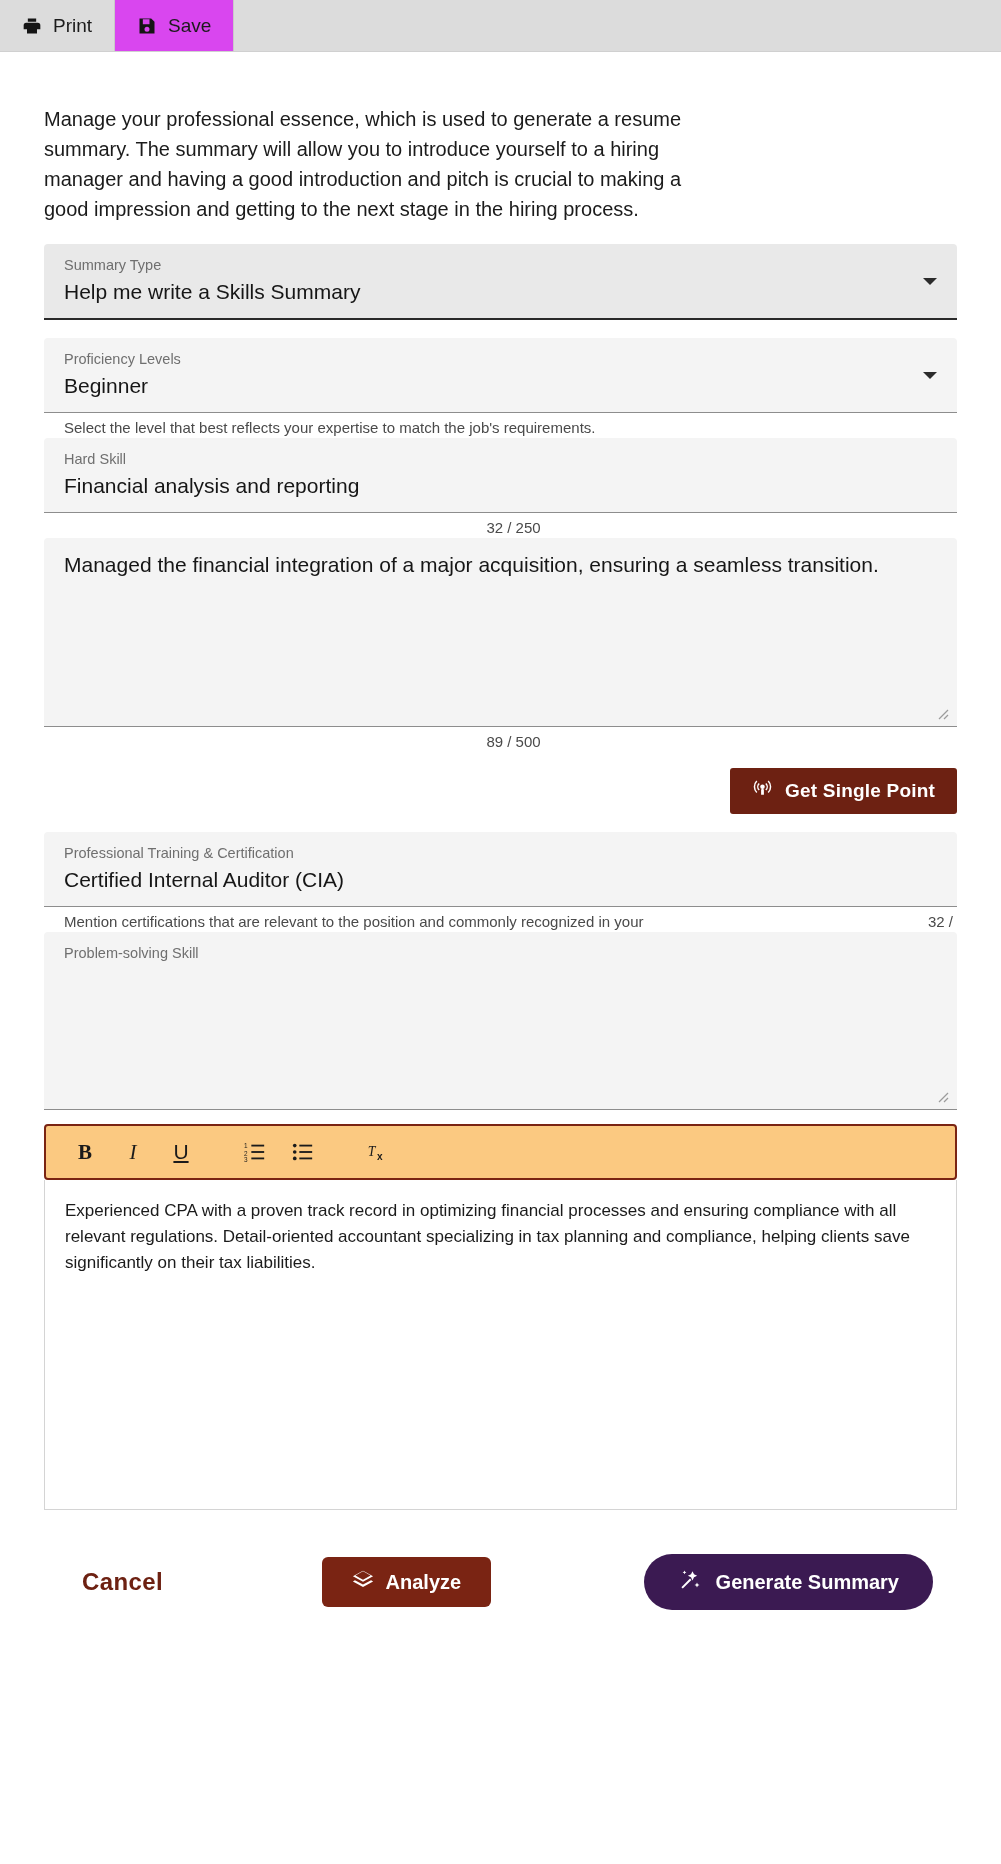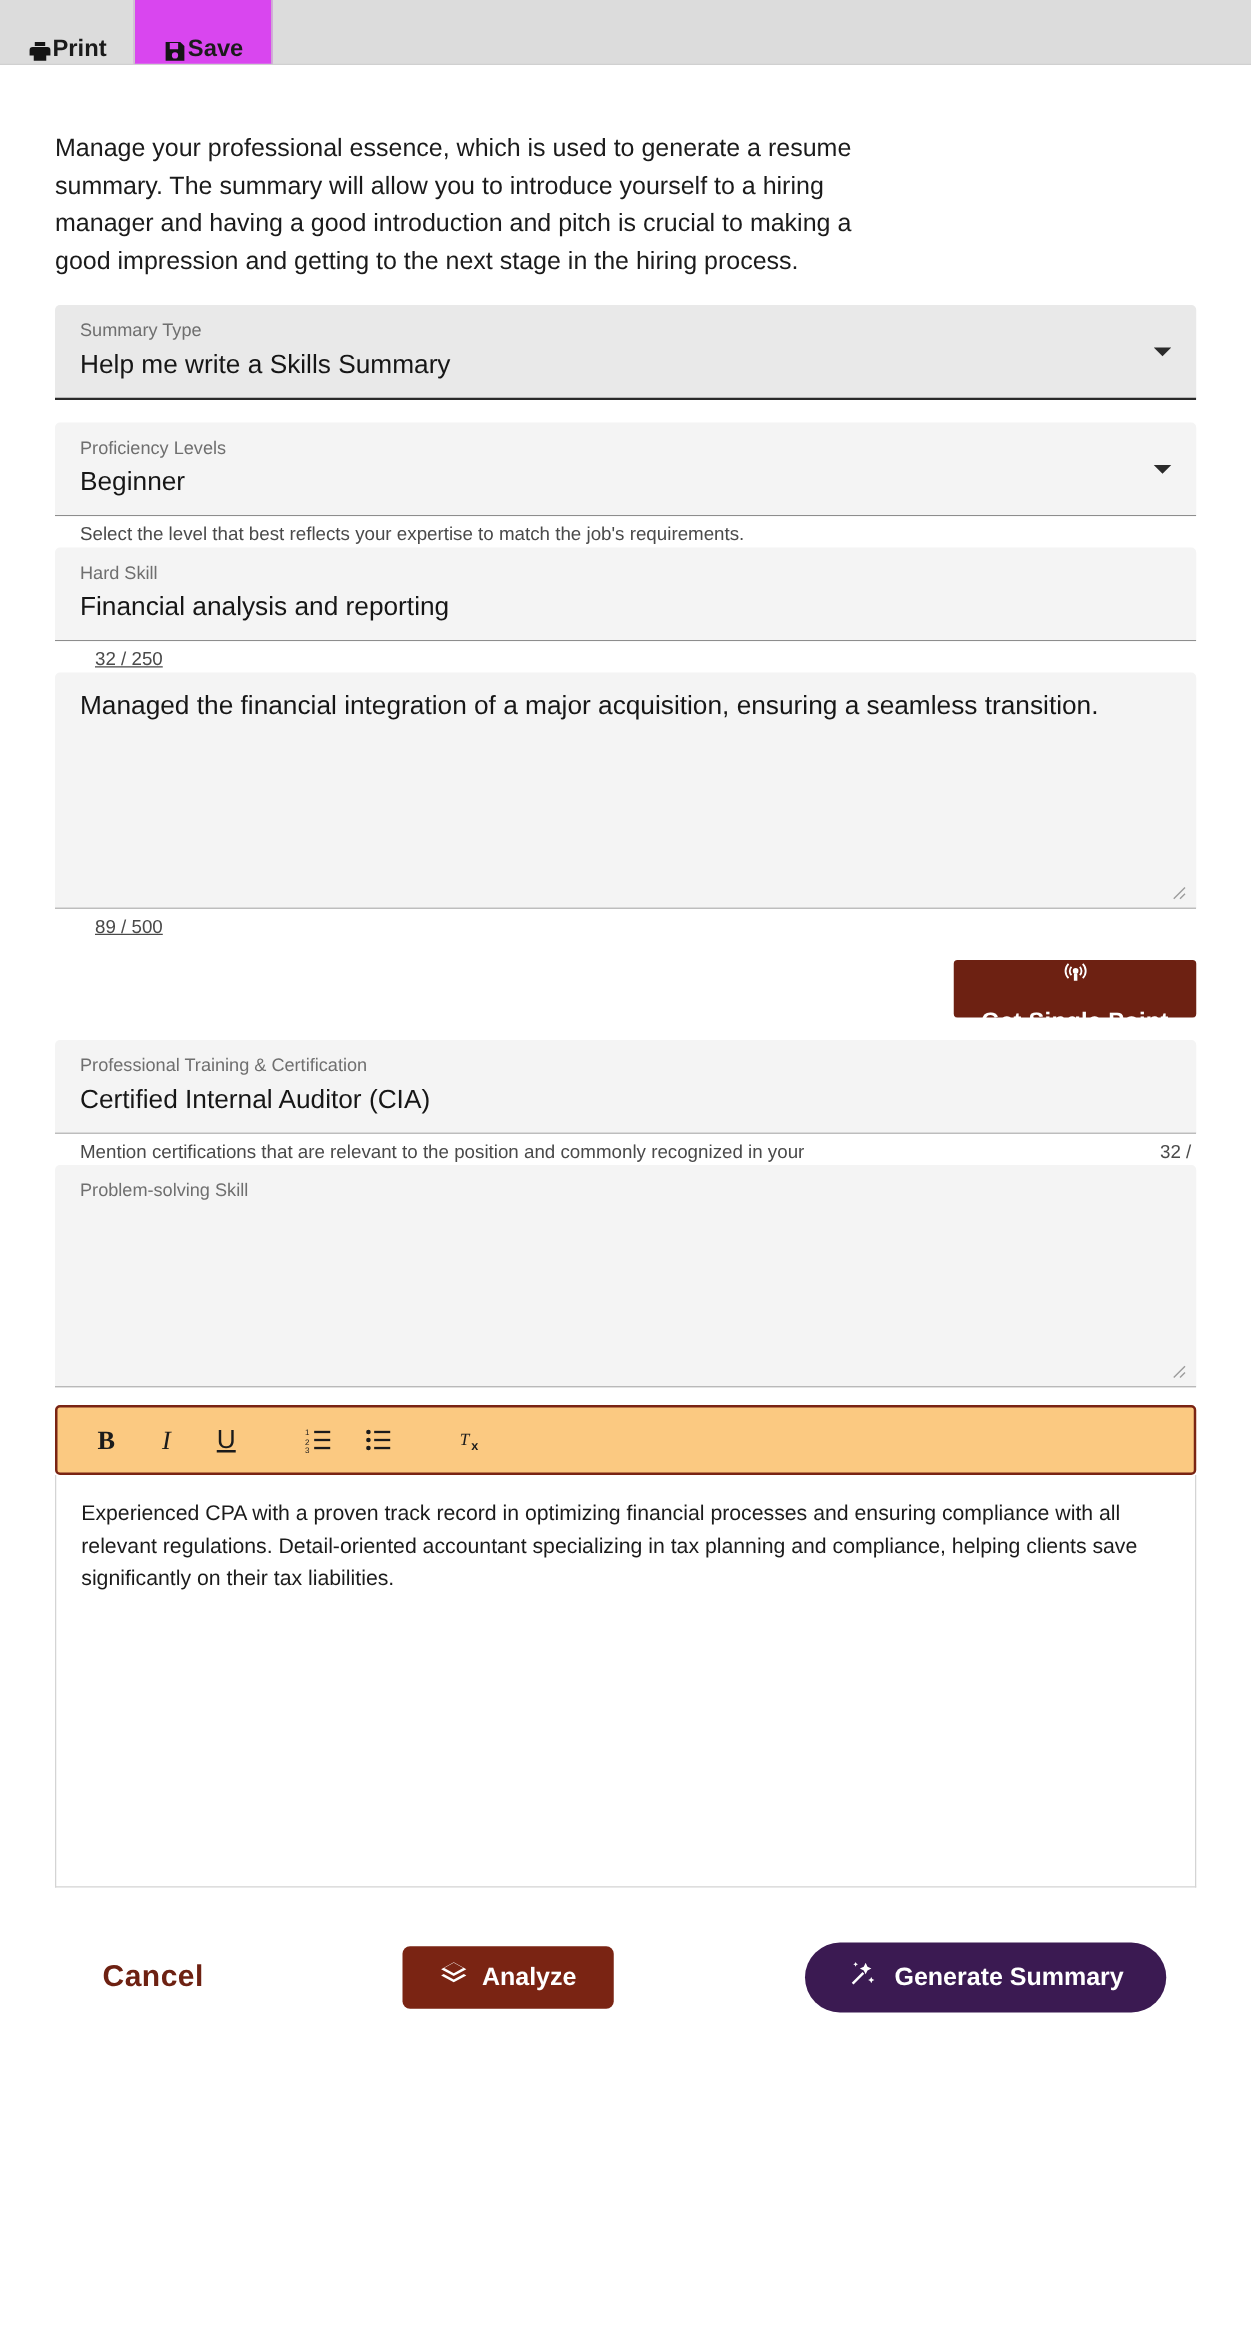--- a/index.html
+++ b/index.html
@@ -15,23 +15,23 @@
 
   
   .toolbar {
     height:52px;
     background:#dcdcdc;
     display:flex;
     align-items:stretch;
     border-bottom:1px solid #d0d0d0;
   }
   .tb-btn {
-    display:flex; align-items:flex-end; 
+    display:flex; align-items:center; gap:11px;
     padding:0 22px;
-    font-size:19px; font-weight:700; color:#1b1b1b;
+    font-size:19px; font-weight:400; color:#1b1b1b;
     background:transparent; border:none; cursor:pointer;
     font-family:"Liberation Sans", sans-serif;
   }
   .tb-btn.framed {
     background:#d946ef;
     border:1px solid #c9c9c9;
     border-top:none; border-bottom:none;
   }
   .tb-ico { width:20px; height:20px; display:block; }
 
@@ -71,42 +71,41 @@
     border-right:7px solid transparent;
     border-top:7px solid #2b2b2b;
   }
 
   .helper-row {
     display:flex; justify-content:space-between; align-items:flex-start;
     padding:5px 4px 0 20px;
     font-size:15px; color:#4a4a4a; line-height:20px;
   }
   .helper-row .count { color:#4a4a4a; white-space:nowrap; padding-left:12px; }
-  .helper-row.right-only { justify-content:flex-start; padding-right:6px;text-decoration:underline; }
+  .helper-row.right-only { justify-content:center; padding-right:6px; }
   .helper-row .helper-text { flex:1 1 auto; overflow:hidden; white-space:nowrap; }
 
   
   .ta-field { position:relative; padding-bottom:26px; }
   .ta-body { min-height:150px; }
   .ta-body.short { min-height:118px; }
   .resizer {
     position:absolute; right:8px; bottom:6px;
     width:14px; height:14px; opacity:.55;
   }
 
   
   .sp-row { display:flex; justify-content:flex-end; margin-top:16px; }
   .sp-btn {
     display:flex; align-items:center; gap:12px;
     background:#6d2112; color:#ffffff;
     border:none; border-radius:3px; cursor:pointer;
     padding:0 22px; height:46px;
     font-size:19px; font-weight:700; letter-spacing:.2px;
     font-family:"Liberation Sans", sans-serif;
-    flex-direction:column;
   }
 
   
   .editor { margin-top:14px; }
   .rte-toolbar {
     background:#fbc981;
     border:2px solid #7a2413;
     border-radius:4px;
     height:56px;
     display:flex; align-items:center;

